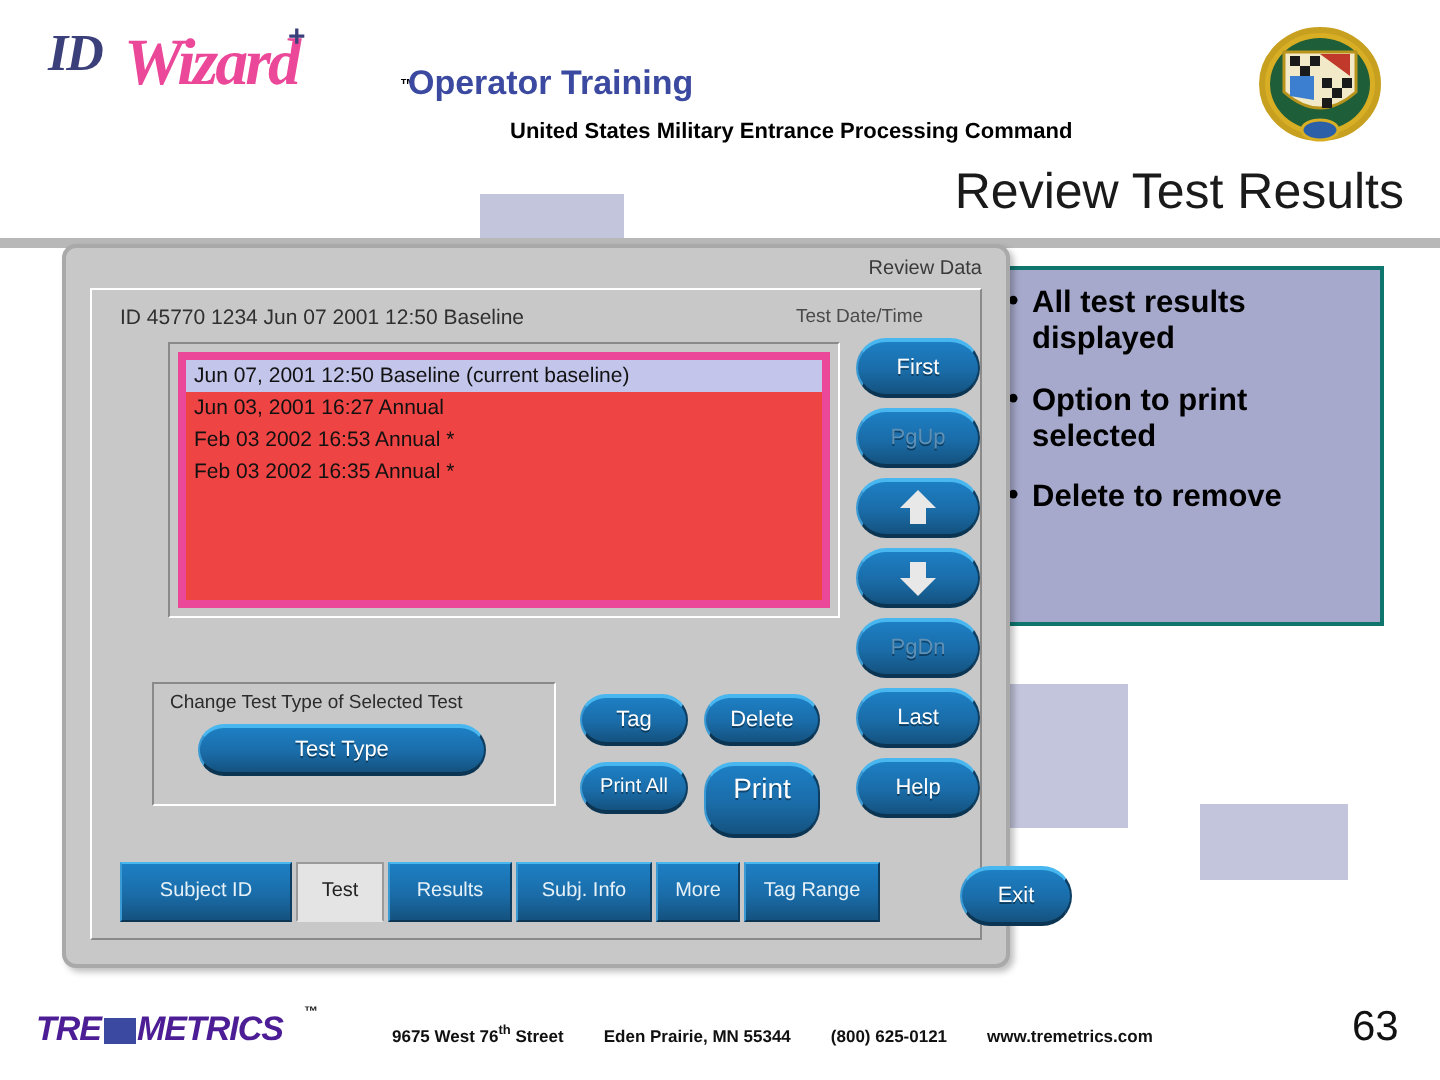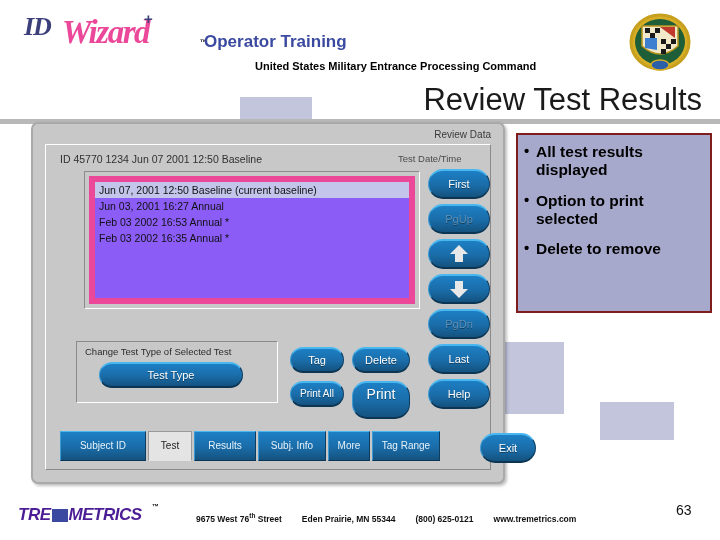--- a/index.html
+++ b/index.html
@@ -34,38 +34,38 @@
     position:absolute;left:176px;top:30px;font-size:8px;color:#000;font-style:normal;font-weight:bold;
   }
   .title-main{
     position:absolute;left:204px;top:32px;font-size:17px;font-weight:bold;color:#3b4aa0;
     letter-spacing:0px;
   }
   .title-sub{
     position:absolute;left:255px;top:60px;font-size:11px;font-weight:bold;color:#000;
   }
   .title-page{
-    position:absolute;right:18px;top:82px;font-size:31px;color:#1a1a1a;
+    position:absolute;right:18px;top:82px;font-size:25px;color:#1a1a1a;
     letter-spacing:0px;
   }
 
   
   .crest{position:absolute;left:628px;top:12px;width:64px;height:60px;}
 
   
   .deco{position:absolute;background:#c3c5dd;}
   .deco1{left:240px;top:97px;width:72px;height:22px;}
   .deco2{left:504px;top:342px;width:60px;height:72px;}
   .deco3{left:600px;top:402px;width:74px;height:38px;}
   .grayline{position:absolute;left:0;top:119px;width:720px;height:5px;background:#b8b8b8;}
 
   
   .callout{
-    position:absolute;left:516px;top:133px;width:196px;height:180px;
-    background:#a6a9cb;border:2px solid #7f1d1d;
+    position:absolute;left:496px;top:133px;width:196px;height:180px;
+    background:#a6a9cb;border:2px solid #0f766e;
     box-sizing:border-box;padding:8px 6px 6px 6px;
   }
   .callout ul{margin:0;padding:0;list-style:none;}
   .callout li{
     font-size:15.5px;font-weight:bold;color:#000;line-height:1.18;
     margin-bottom:12px;padding-left:12px;position:relative;
   }
   .callout li:before{
     content:"\2022";position:absolute;left:0px;top:-1px;font-size:15px;
   }
@@ -100,22 +100,22 @@
 
   
   .listwrap{
     position:absolute;left:38px;top:26px;width:336px;height:138px;
     background:#c8c8c8;
     border-top:1px solid #8a8a8a;border-left:1px solid #8a8a8a;
     border-right:1px solid #ffffff;border-bottom:1px solid #ffffff;
     box-sizing:border-box;padding:4px;
   }
   .listbox{
-    width:100%;height:100%;background:#8b5cf6;
-    border:6px solid #ec4899;box-sizing:border-box;overflow:hidden;
+    width:100%;height:100%;background:#ef4444;
+    border:4px solid #ec4899;box-sizing:border-box;overflow:hidden;
   }
   .list-item{
     font-size:10.5px;color:#111;padding:1px 4px;line-height:14px;white-space:nowrap;
   }
   .list-item.sel{background:#c3c5ea;}
 
   
   .btncol{position:absolute;left:382px;top:24px;width:62px;}
   .btn{
     display:block;width:62px;height:30px;margin-bottom:5px;
@@ -182,21 +182,21 @@
     position:absolute;left:18px;top:505px;font-size:17px;font-weight:bold;
     font-style:italic;color:#4c1d95;letter-spacing:-0.5px;font-family:"Liberation Sans",sans-serif;
   }
   .foot-bar{
     display:inline-block;width:16px;height:13px;background:#3b4aa0;
     vertical-align:-2px;margin:0 1px;
   }
   .foot-tm{position:absolute;left:152px;top:503px;font-size:7px;font-weight:bold;color:#111;}
   .foot-addr{position:absolute;left:196px;top:512px;font-size:8.5px;font-weight:bold;color:#111;white-space:nowrap;}
   .foot-addr span.gap{display:inline-block;width:20px;}
-  .foot-page{position:absolute;left:676px;top:502px;font-size:14px;color:#111;}
+  .foot-page{position:absolute;left:676px;top:502px;font-size:21px;color:#111;}
   sup{font-size:6.5px;}
 </style>
 </head>
 <body>
 
 <div class="stage">
 
   <div class="logo-idwizard">
     <span class="logo-id">ID</span>
     <span class="logo-wiz">Wizard</span>

